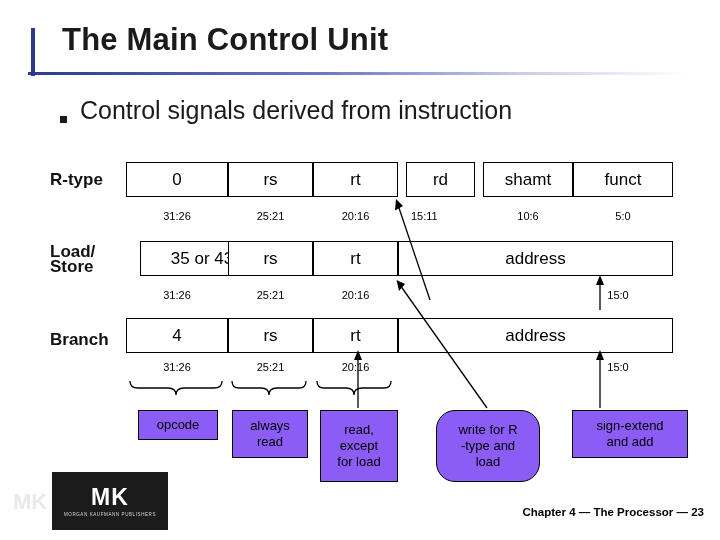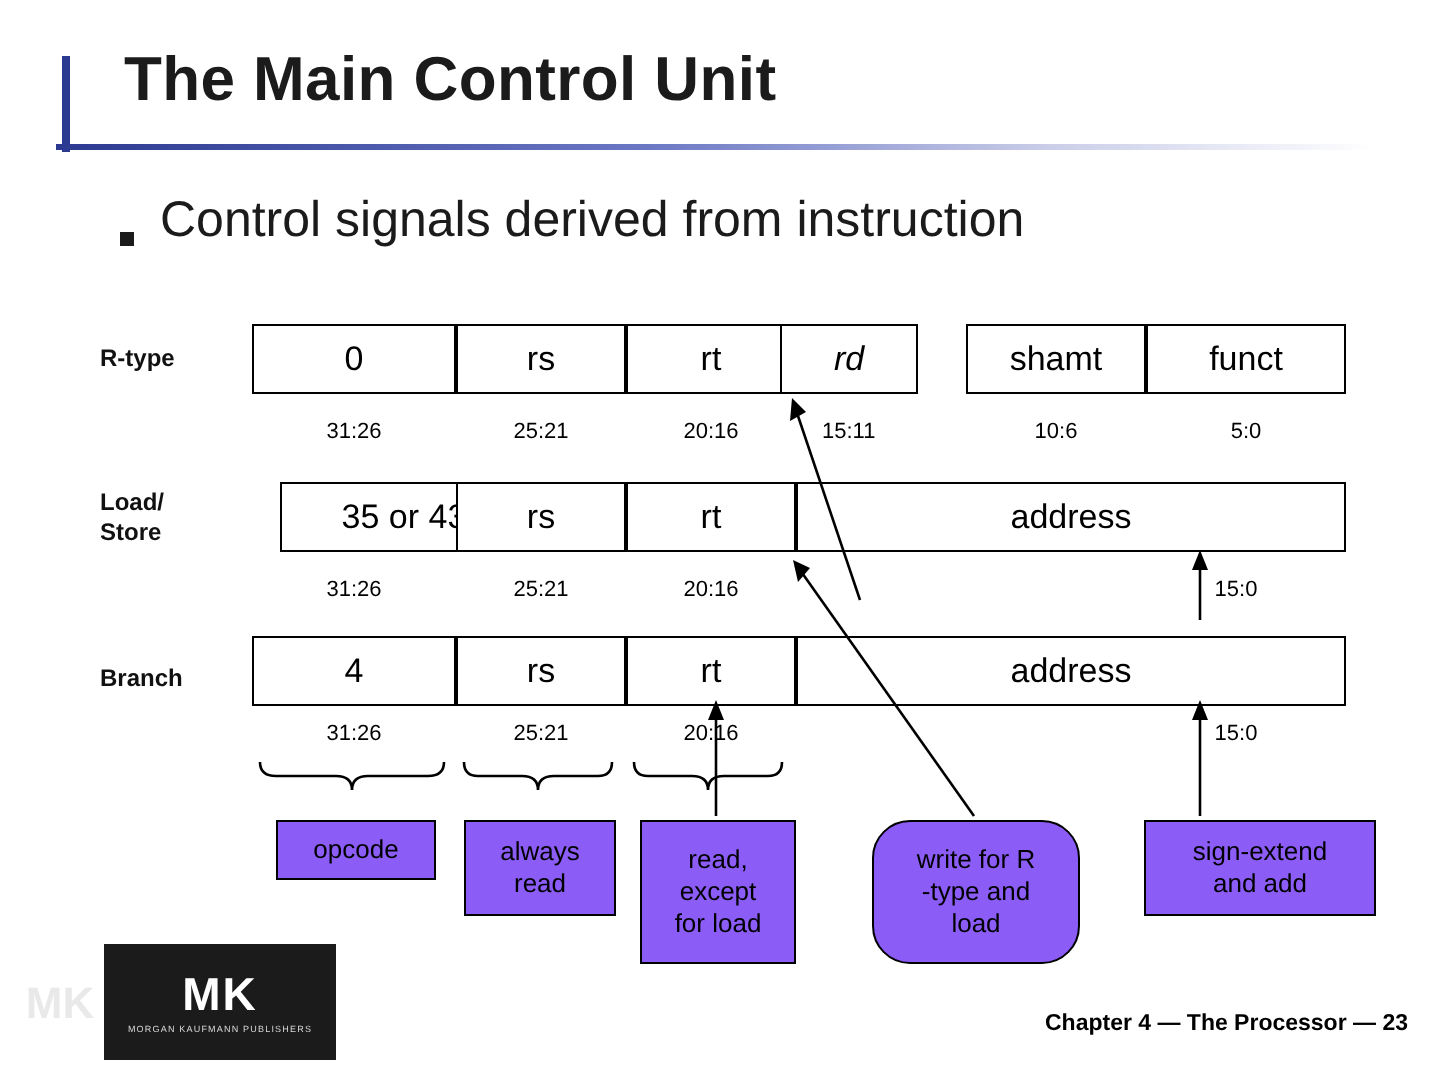--- a/index.html
+++ b/index.html
@@ -30,21 +30,21 @@
   .bullet-sq{
     position:absolute;left:60px;top:116px;width:7px;height:7px;background:#1b1b1b;
   }
   .bullet-text{
     position:absolute;left:80px;top:96px;width:600px;
     font-size:25px;color:#1b1b1b;
   }
 
   
   .rowlabel{
-    position:absolute;font-size:12px;font-weight:bold;color:#111;
+    position:absolute;font-size:17px;font-weight:bold;color:#111;
     line-height:15px;
   }
   .fieldbox{
     position:absolute;border:1px solid #000;background:#fff;
     box-sizing:border-box;
     font-size:17px;color:#000;
     display:flex;align-items:center;justify-content:center;
   }
   .bitlabel{
     position:absolute;font-size:11px;color:#000;text-align:center;
@@ -94,21 +94,21 @@
   <div class="title-rule"></div>
 
   <div class="bullet-sq"></div>
   <div class="bullet-text">Control signals derived from instruction</div>
 
   <div class="rowlabel" style="left:50px;top:172px;">R-type</div>
 
   <div class="fieldbox" style="left:126px;top:162px;width:102px;height:35px;">0</div>
   <div class="fieldbox" style="left:228px;top:162px;width:85px;height:35px;">rs</div>
   <div class="fieldbox" style="left:313px;top:162px;width:85px;height:35px;">rt</div>
-  <div class="fieldbox" style="left:390px;top:162px;width:69px;height:35px;font-style:italic;">rd</div>
+  <div class="fieldbox" style="left:406px;top:162px;width:69px;height:35px;">rd</div>
   <div class="fieldbox" style="left:483px;top:162px;width:90px;height:35px;">shamt</div>
   <div class="fieldbox" style="left:573px;top:162px;width:100px;height:35px;">funct</div>
 
   <div class="bitlabel" style="left:126px;top:210px;width:102px;">31:26</div>
   <div class="bitlabel" style="left:228px;top:210px;width:85px;">25:21</div>
   <div class="bitlabel" style="left:313px;top:210px;width:85px;">20:16</div>
   <div class="bitlabel" style="left:411px;top:210px;width:60px;text-align:left;">15:11</div>
   <div class="bitlabel" style="left:483px;top:210px;width:90px;">10:6</div>
   <div class="bitlabel" style="left:573px;top:210px;width:100px;">5:0</div>
 

